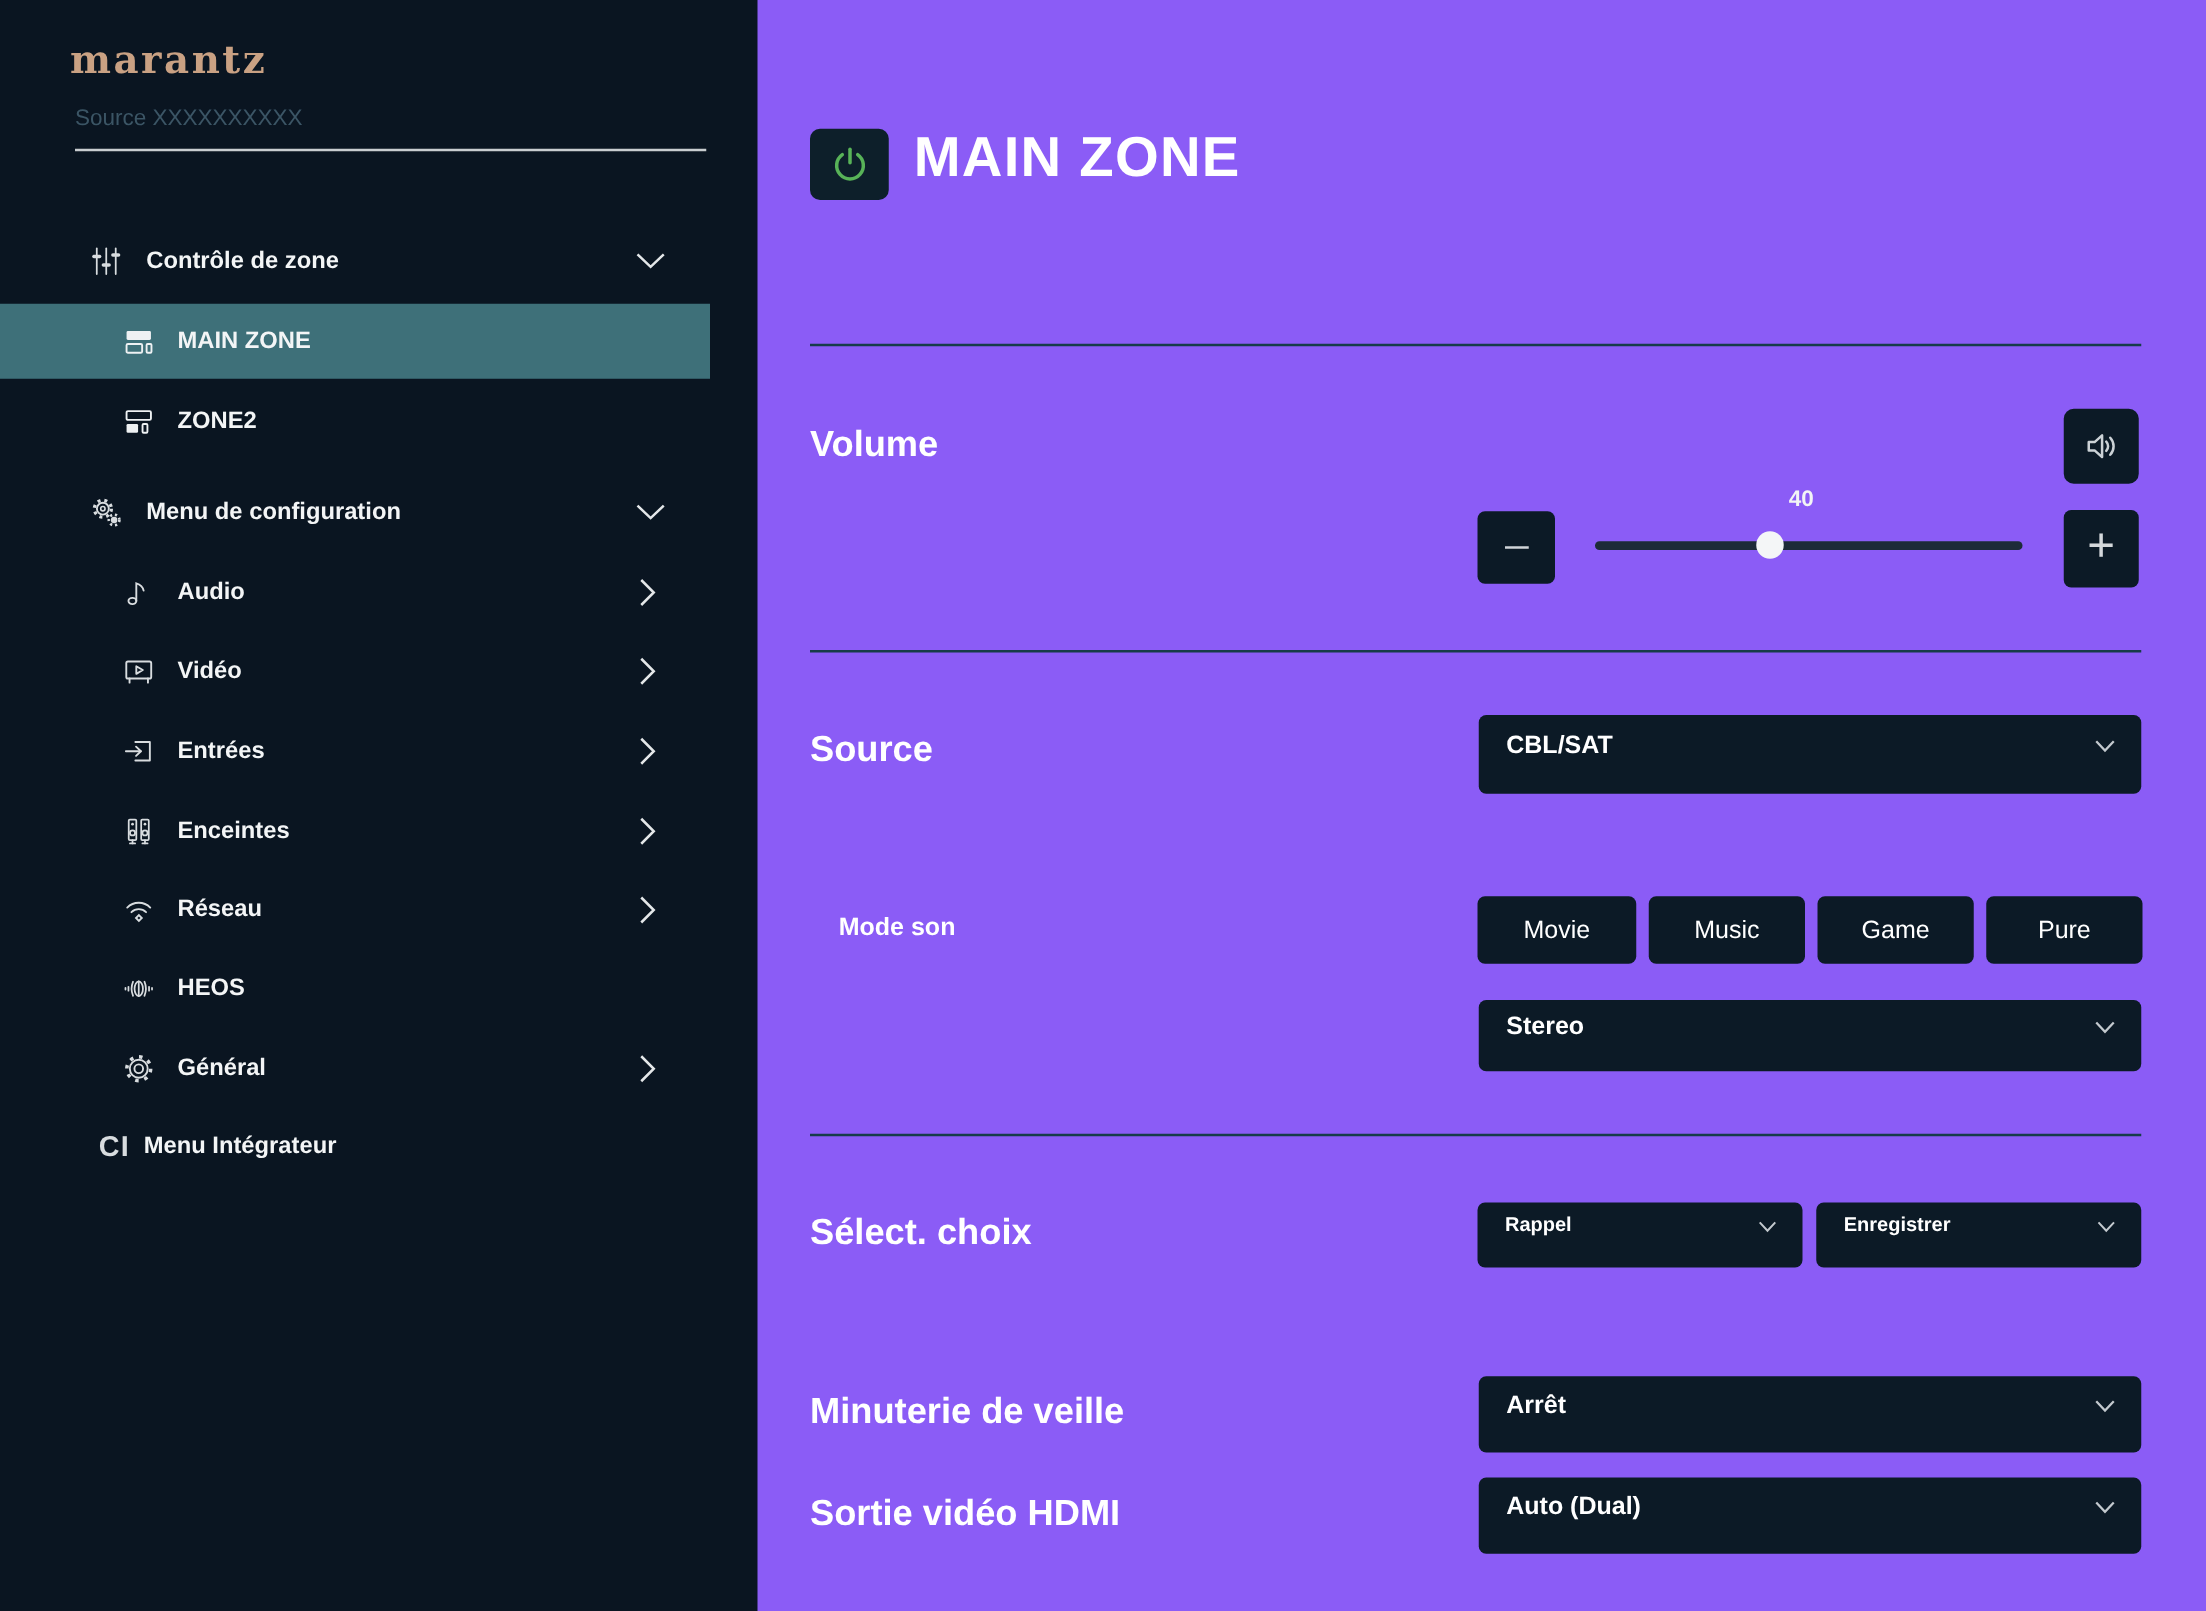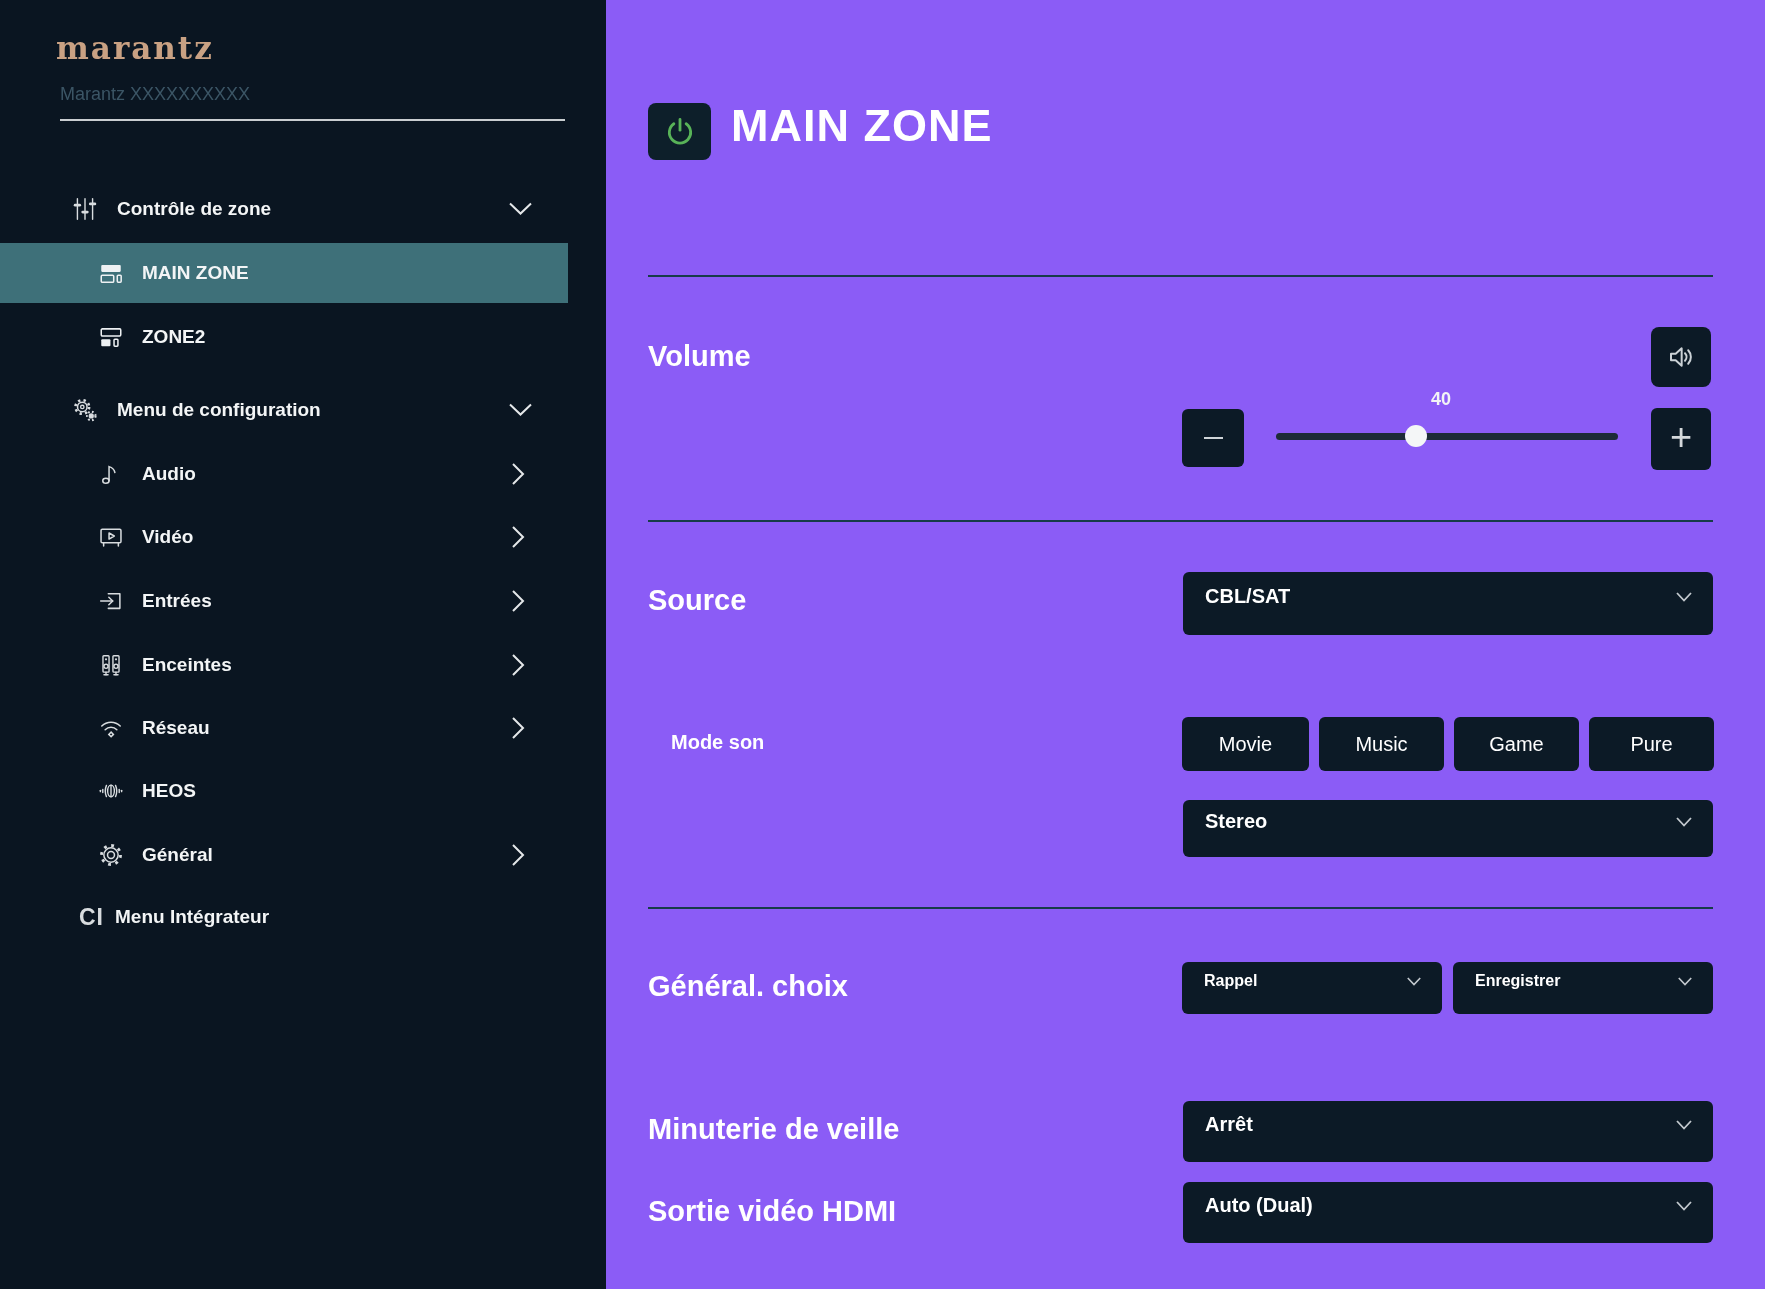--- a/index.html
+++ b/index.html
@@ -53,21 +53,21 @@
   .mode-btn:first-child{width:127px;}
   svg{display:block;}
 </style>
 </head>
 <body>
 
 <div class="screen">
 
   <aside class="sidebar">
     <div class="logo">marantz</div>
-    <div class="model">Marantz XXXXXXXXXX</div>
+    <div class="model">Source XXXXXXXXXX</div>
     <div class="side-divider"></div>
 
     <div class="srow" style="top:187px">
       <span class="g-icon">
         <svg width="26" height="26" viewBox="0 0 24 24" fill="none" stroke="#d8dcdf" stroke-width="1.3" stroke-linecap="round">
           <line x1="5" y1="2.5" x2="5" y2="21.5"></line>
             <line x1="12" y1="2.5" x2="12" y2="21.5"></line>
             <line x1="19" y1="2.5" x2="19" y2="21.5"></line>
           <line x1="2.9" y1="8.5" x2="7.1" y2="8.5" stroke-width="2.6"></line>
           <line x1="9.9" y1="14.8" x2="14.1" y2="14.8" stroke-width="2.6"></line>
@@ -310,21 +310,21 @@
       <span class="dval">Stereo</span>
       <span>
         <svg width="18" height="12" viewBox="0 0 18 12" fill="none" stroke="#c3c9ce" stroke-width="1.8">
             <path d="M2 2 L9 9.5 L16 2"></path>
           </svg>
       </span>
     </div>
 
     <div class="hr" style="top:907px"></div>
 
-    <div class="sec-label" style="top:970px">Général. choix</div>
+    <div class="sec-label" style="top:970px">Sélect. choix</div>
     <div class="dropdown dd-sm" style="left:1182px;top:962px;width:260px;height:52px">
       <span class="dval">Rappel</span>
       <span>
         <svg width="16" height="11" viewBox="0 0 18 12" fill="none" stroke="#c3c9ce" stroke-width="1.8">
             <path d="M2 2 L9 9.5 L16 2"></path>
           </svg>
       </span>
     </div>
     <div class="dropdown dd-sm" style="left:1453px;top:962px;width:260px;height:52px">
       <span class="dval">Enregistrer</span>

